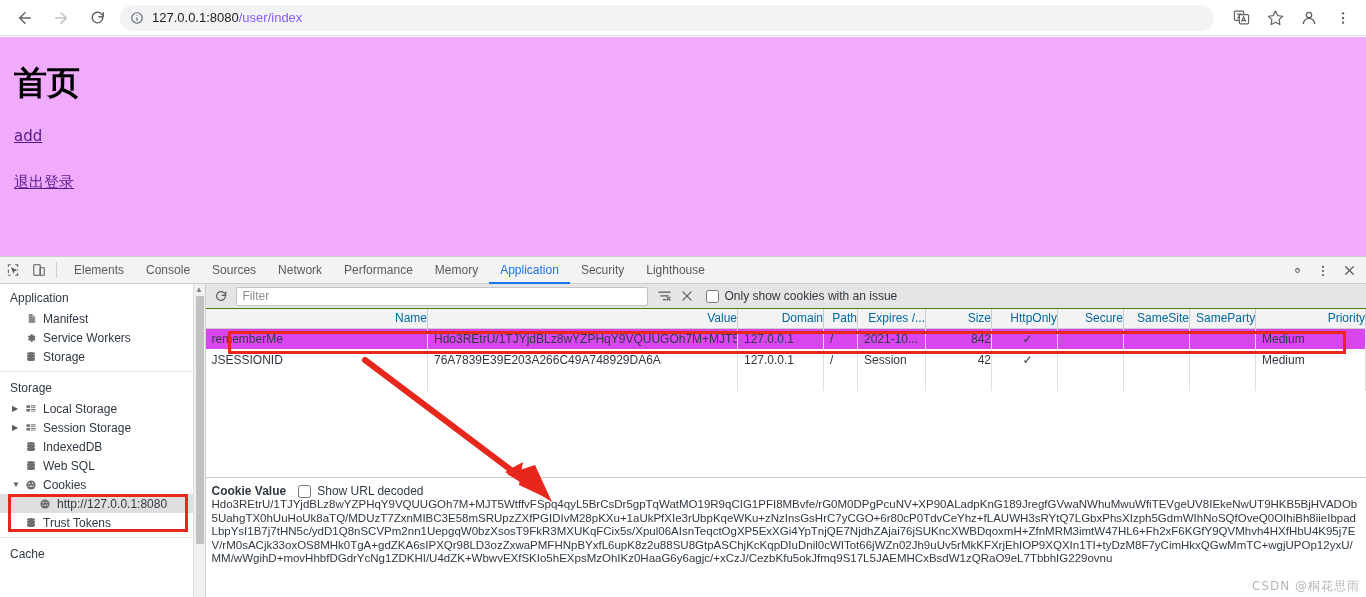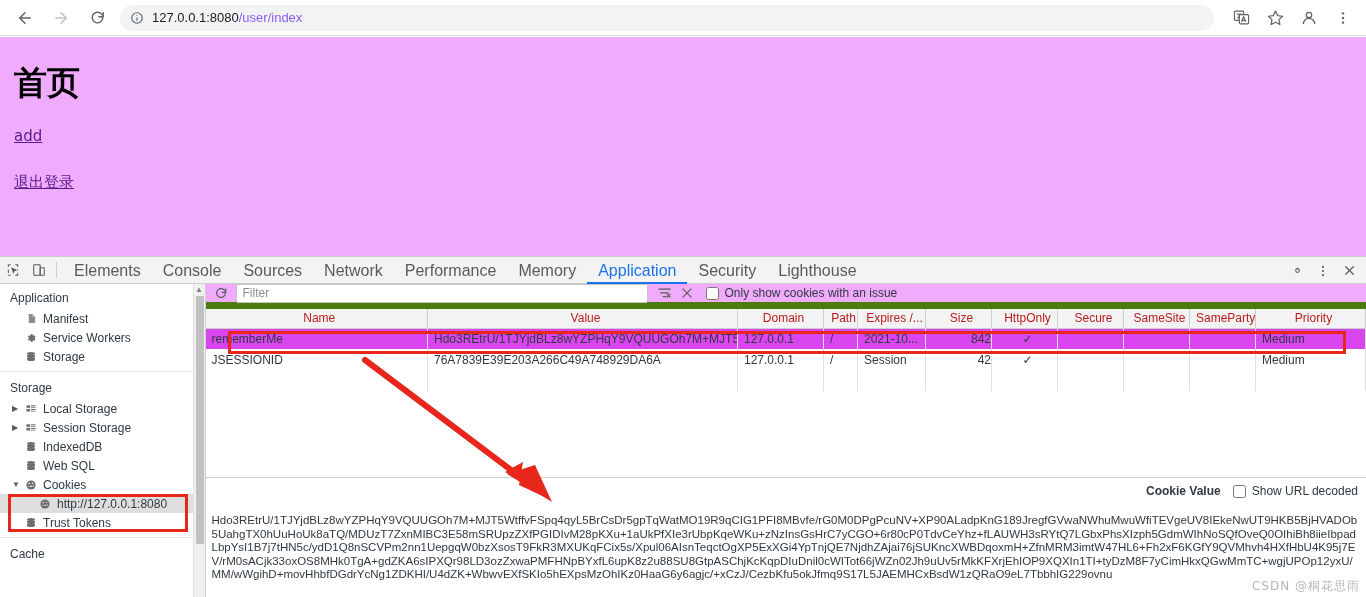--- a/index.html
+++ b/index.html
@@ -70,21 +70,21 @@
     border-bottom: 1px solid #cdcdcd; background: #f3f3f3;
     position: relative;
   }
   .dt-tool-icon {
     width: 26px; height: 26px; display: flex; align-items: center;
     justify-content: center; color: #5a5a5a; cursor: pointer;
   }
   .dt-sep { width:1px; height:16px; background:#cdcdcd; margin: 0 6px 0 4px; }
   .dt-tab {
     padding: 0 11px; height: 27px; line-height: 27px;
-    color: #5a5a5a; cursor: pointer; font-size: 16px;
+    color: #5a5a5a; cursor: pointer; font-size: 12px;
     border-bottom: 2px solid transparent;
   }
   .dt-tab.active { color: #1a73e8; border-bottom: 2px solid #1a73e8; }
   .dt-tabbar-right {
     position: absolute; right: 0; top: 0; height: 27px;
     display: flex; align-items: center; padding-right: 4px;
   }
 
   .dt-body { display: flex; height: 313px; }
 
@@ -121,21 +121,21 @@
   }
   .dt-ico {
     width: 14px; height: 14px; margin-right: 5px; flex: none;
     display: flex; align-items: center; justify-content: center; color: #5a5a5a;
   }
 
   
   .dt-main { flex: 1; display: flex; flex-direction: column; height: 313px; }
   .dt-toolbar {
     height: 25px; display: flex; align-items: center;
-    border-bottom: 7px solid #4d7c0f; background: #f0abfc; padding-left: 4px;
+    border-bottom: 1px solid #4d7c0f; background: #e5e5e5; padding-left: 4px;
   }
   .tb-icon {
     width: 22px; height: 22px; display:flex; align-items:center;
     justify-content:center; color:#5a5a5a; cursor:pointer;
   }
   .tb-filter {
     width: 412px; height: 19px; margin-left: 4px;
     border: 1px solid #c4c4c4; background: #fff; border-radius: 2px;
     font-size: 12px; color: #303942; padding: 0 6px; outline: none;
     font-family: "Liberation Sans", sans-serif;
@@ -144,40 +144,40 @@
   .tb-check {
     display: flex; align-items: center; margin-left: 8px;
     font-size: 12px; color: #303942; cursor: pointer;
   }
   .tb-check input { margin: 0 6px 0 0; width: 13px; height: 13px; }
 
   
   .dt-table-wrap { height: 168px; overflow: hidden; position: relative; }
   table.cookies { border-collapse: collapse; width: 1160px; table-layout: fixed; font-size: 12px; }
   table.cookies th {
-    background: #f3f3f3; font-weight: normal; text-align: center;
+    background: #f3f3f3; font-weight: normal; text-align: right;
     height: 19px; padding: 0 0 0 6px; border-right: 1px solid #cdcdcd;
-    border-bottom: 1px solid #cdcdcd; color: #b91c1c;
+    border-bottom: 1px solid #cdcdcd; color: #0369a1;
     white-space: nowrap; overflow: hidden;
   }
   table.cookies td {
     height: 21px; padding: 0 0 0 6px; border-right: 1px solid #e0e0e0;
     color: #303942; white-space: nowrap; overflow: hidden;
   }
   table.cookies tr.row-sel td { background: #d946ef; }
   td.num { text-align: right; padding-right: 8px; }
   td.ctr { text-align: center; padding-left: 0; }
   .filler-row td { height: 124px; border-right: 1px solid #e0e0e0; }
 
   
   .dt-value-pane {
     border-top: 1px solid #cdcdcd; flex: 1; background: #fff;
     padding: 6px 8px 0 6px; overflow: hidden;
   }
-  .cv-head { display: flex; align-items: center; margin-bottom: 16px; justify-content: flex-end; }
+  .cv-head { display: flex; align-items: center; margin-bottom: 0; }
   .cv-title { font-weight: bold; font-size: 12px; color: #303942; margin-right: 12px; }
   .cv-check { display: flex; align-items: center; font-size: 12px; color:#303942; cursor:pointer; }
   .cv-check input { margin: 0 6px 0 0; width: 13px; height: 13px; }
   .cv-text {
     font-size: 11.5px; line-height: 13.6px; color: #303942;
     word-break: break-all; white-space: normal;
     font-family: "Liberation Sans", sans-serif;
   }
 
   

